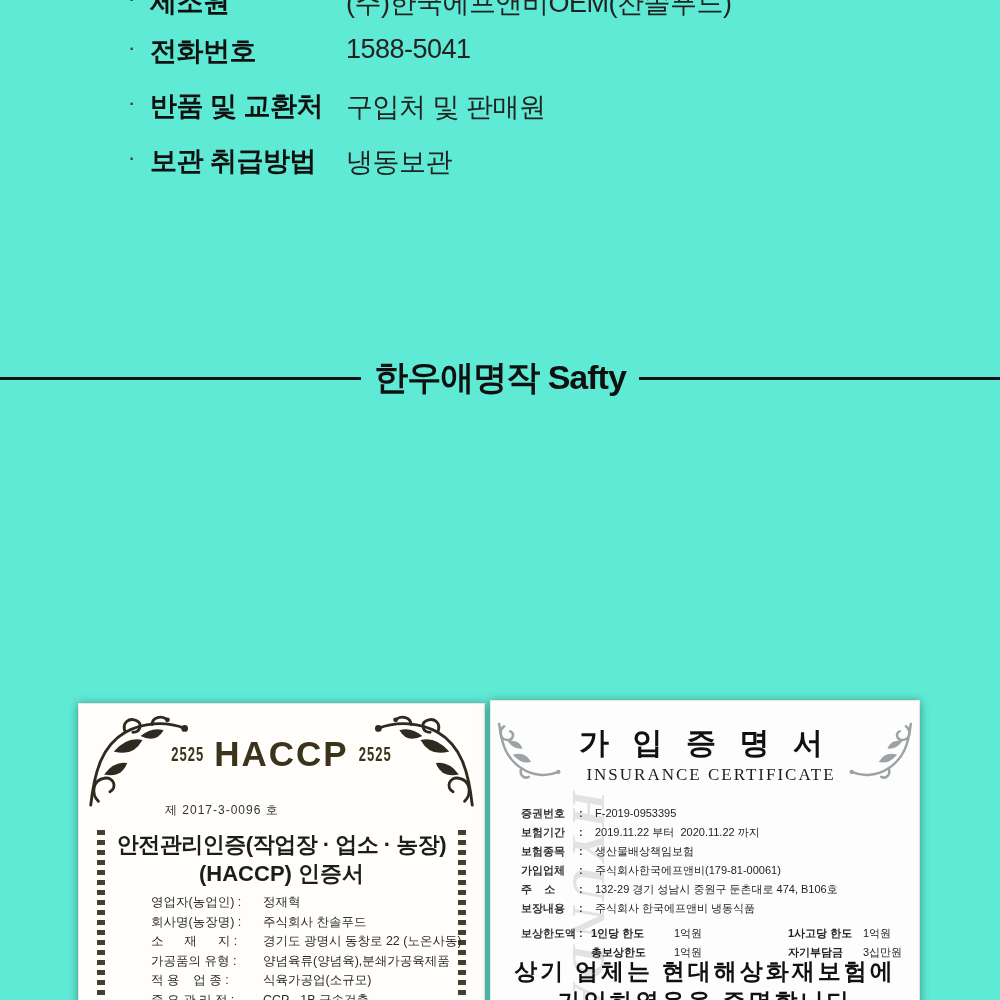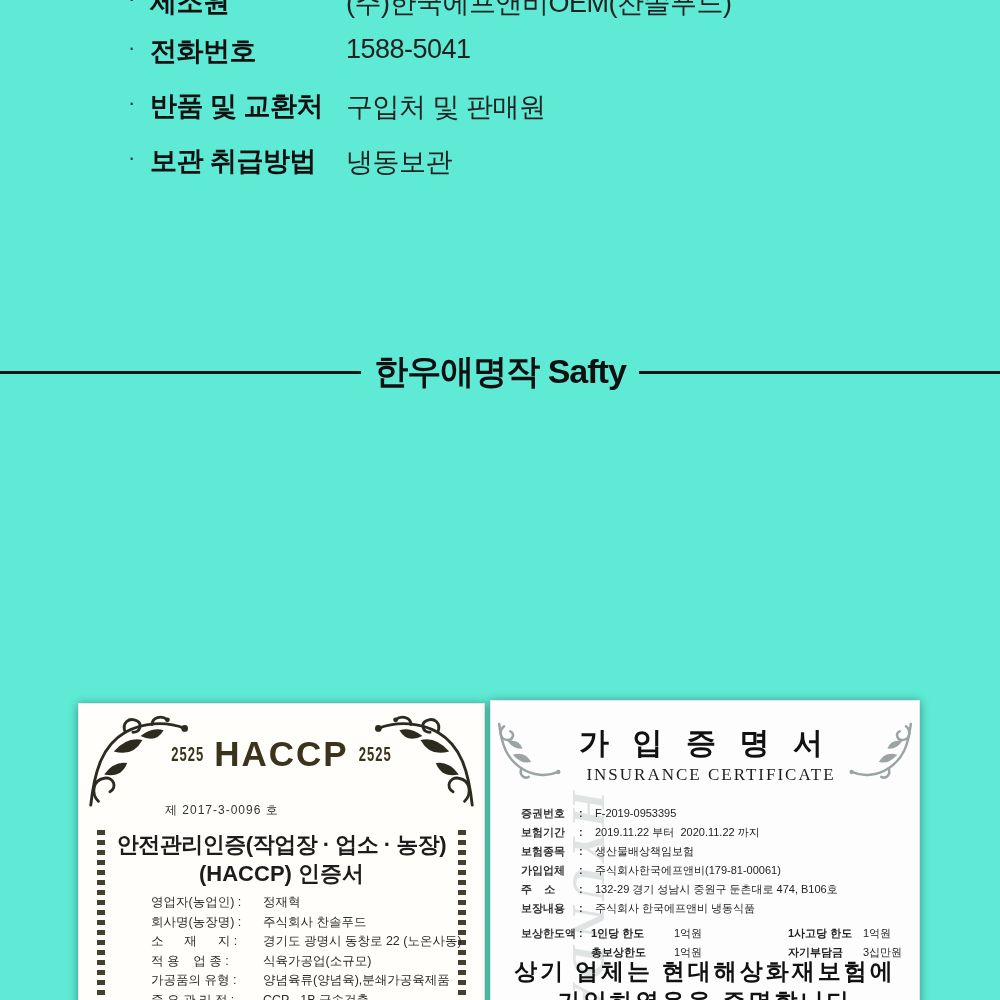--- a/index.html
+++ b/index.html
@@ -9,21 +9,21 @@
   
   .irow{position:absolute;left:0;width:1000px;height:34px;}
   .irow .bullet{position:absolute;left:128px;top:2px;font-size:22px;color:#333;}
   .irow .ilabel{position:absolute;left:150px;top:0;font-size:27px;font-weight:700;color:#111;letter-spacing:-0.5px;white-space:pre;}
   .irow .ivalue{position:absolute;left:346px;top:1px;font-size:27px;font-weight:400;color:#222;letter-spacing:-0.5px;white-space:pre;}
   .r1{top:-16px;} .r2{top:33px;} .r3{top:88px;} .r4{top:143px;}
 
   
   .divider{position:absolute;top:349px;left:0;width:1000px;display:flex;align-items:center;}
   .dline{flex:1;height:3px;background:#141414;}
-  .dtitle{margin:0 13px;font-size:34px;font-weight:700;color:#101010;letter-spacing:-1px;white-space:pre;}
+  .dtitle{margin:6px 13px;font-size:34px;font-weight:700;color:#101010;letter-spacing:-1px;white-space:pre;}
 
   
   .claims{position:absolute;top:456px;left:0;width:1000px;text-align:center;}
   .claims p{margin:0;}
   .cl1{font-size:41px;line-height:56px;}
   .cl2{font-size:41px;line-height:56px;margin-top:2px;}
   .cl3{font-size:34px;line-height:44px;margin-top:18px;}
   .red{color:#c1302a;font-weight:800;letter-spacing:-1px;}
   .dk{color:#1f1f1f;font-weight:500;letter-spacing:-1px;}
   .cl3 .dk{font-weight:400;}
@@ -157,22 +157,22 @@
       <span class="meander">2525</span>
     </div>
     <div class="cert-no">제 2017-3-0096 호</div>
     <div class="lc-title1">안전관리인증(작업장 · 업소 · 농장)</div>
     <div class="lc-title2">(HACCP) 인증서</div>
 
     <div class="lc-rows">
       <div class="lc-row"><span class="k">영업자(농업인) : </span><span class="v">정재혁</span></div>
       <div class="lc-row"><span class="k">회사명(농장명) : </span><span class="v">주식회사 찬솔푸드</span></div>
       <div class="lc-row"><span class="k">소      재      지 : </span><span class="v">경기도 광명시 동창로 22 (노온사동)</span></div>
+      <div class="lc-row"><span class="k">가공품의 유형 : </span><span class="v">양념육류(양념육),분쇄가공육제품</span></div>
       <div class="lc-row"><span class="k">적 용    업 종 : </span><span class="v">식육가공업(소규모)</span></div>
-      <div class="lc-row"><span class="k">가공품의 유형 : </span><span class="v">양념육류(양념육),분쇄가공육제품</span></div>
       <div class="lc-row"><span class="k">중 요 관 리 점 : </span><span class="v">CCP - 1B 금속검출</span></div>
     </div>
   </div>
 
   <div class="cert cert-right">
     <svg class="corner gtl" width="74" height="96" viewBox="0 0 120 100">
       <g fill="none" stroke="#9ba3a5" stroke-width="4" stroke-linecap="round">
         <path d="M10,6 C14,40 22,62 46,78 C64,90 88,92 106,84"></path>
         <path d="M46,78 C42,88 50,96 58,92"></path>
         <path d="M18,10 C10,16 10,30 22,32 C32,34 36,22 28,18"></path>

